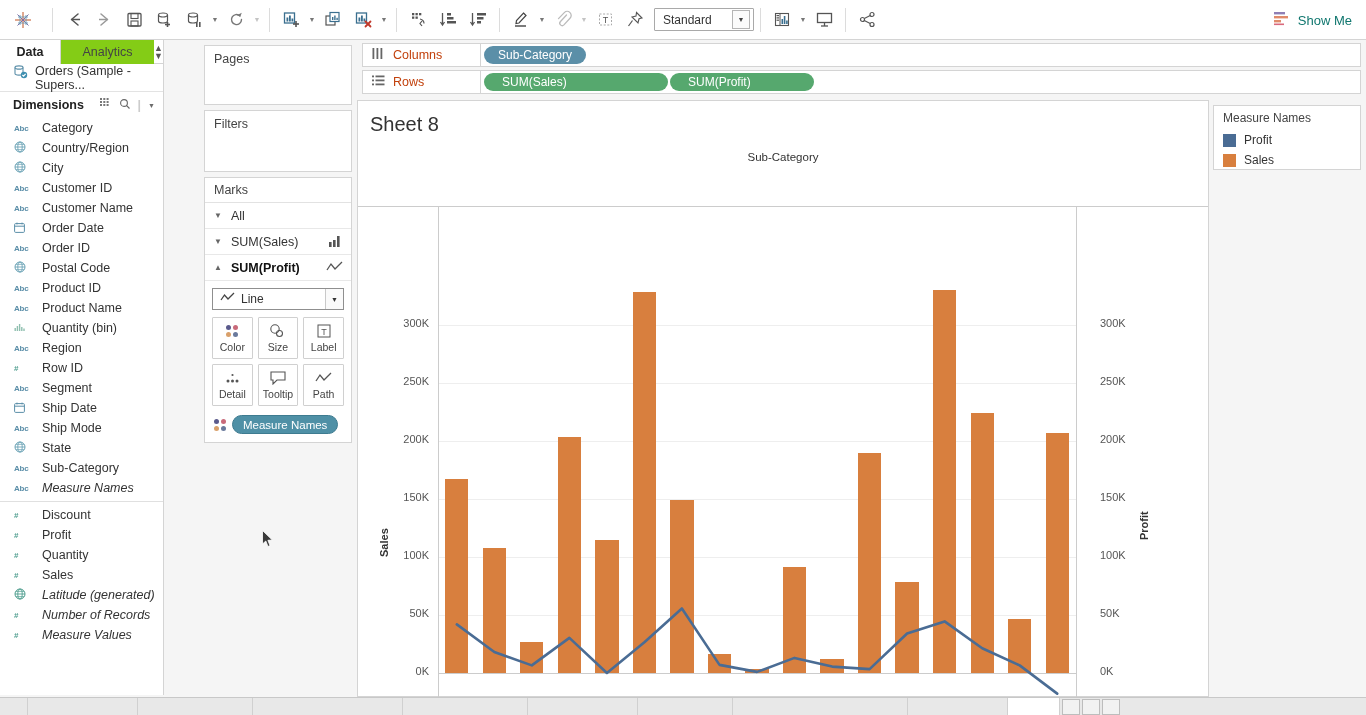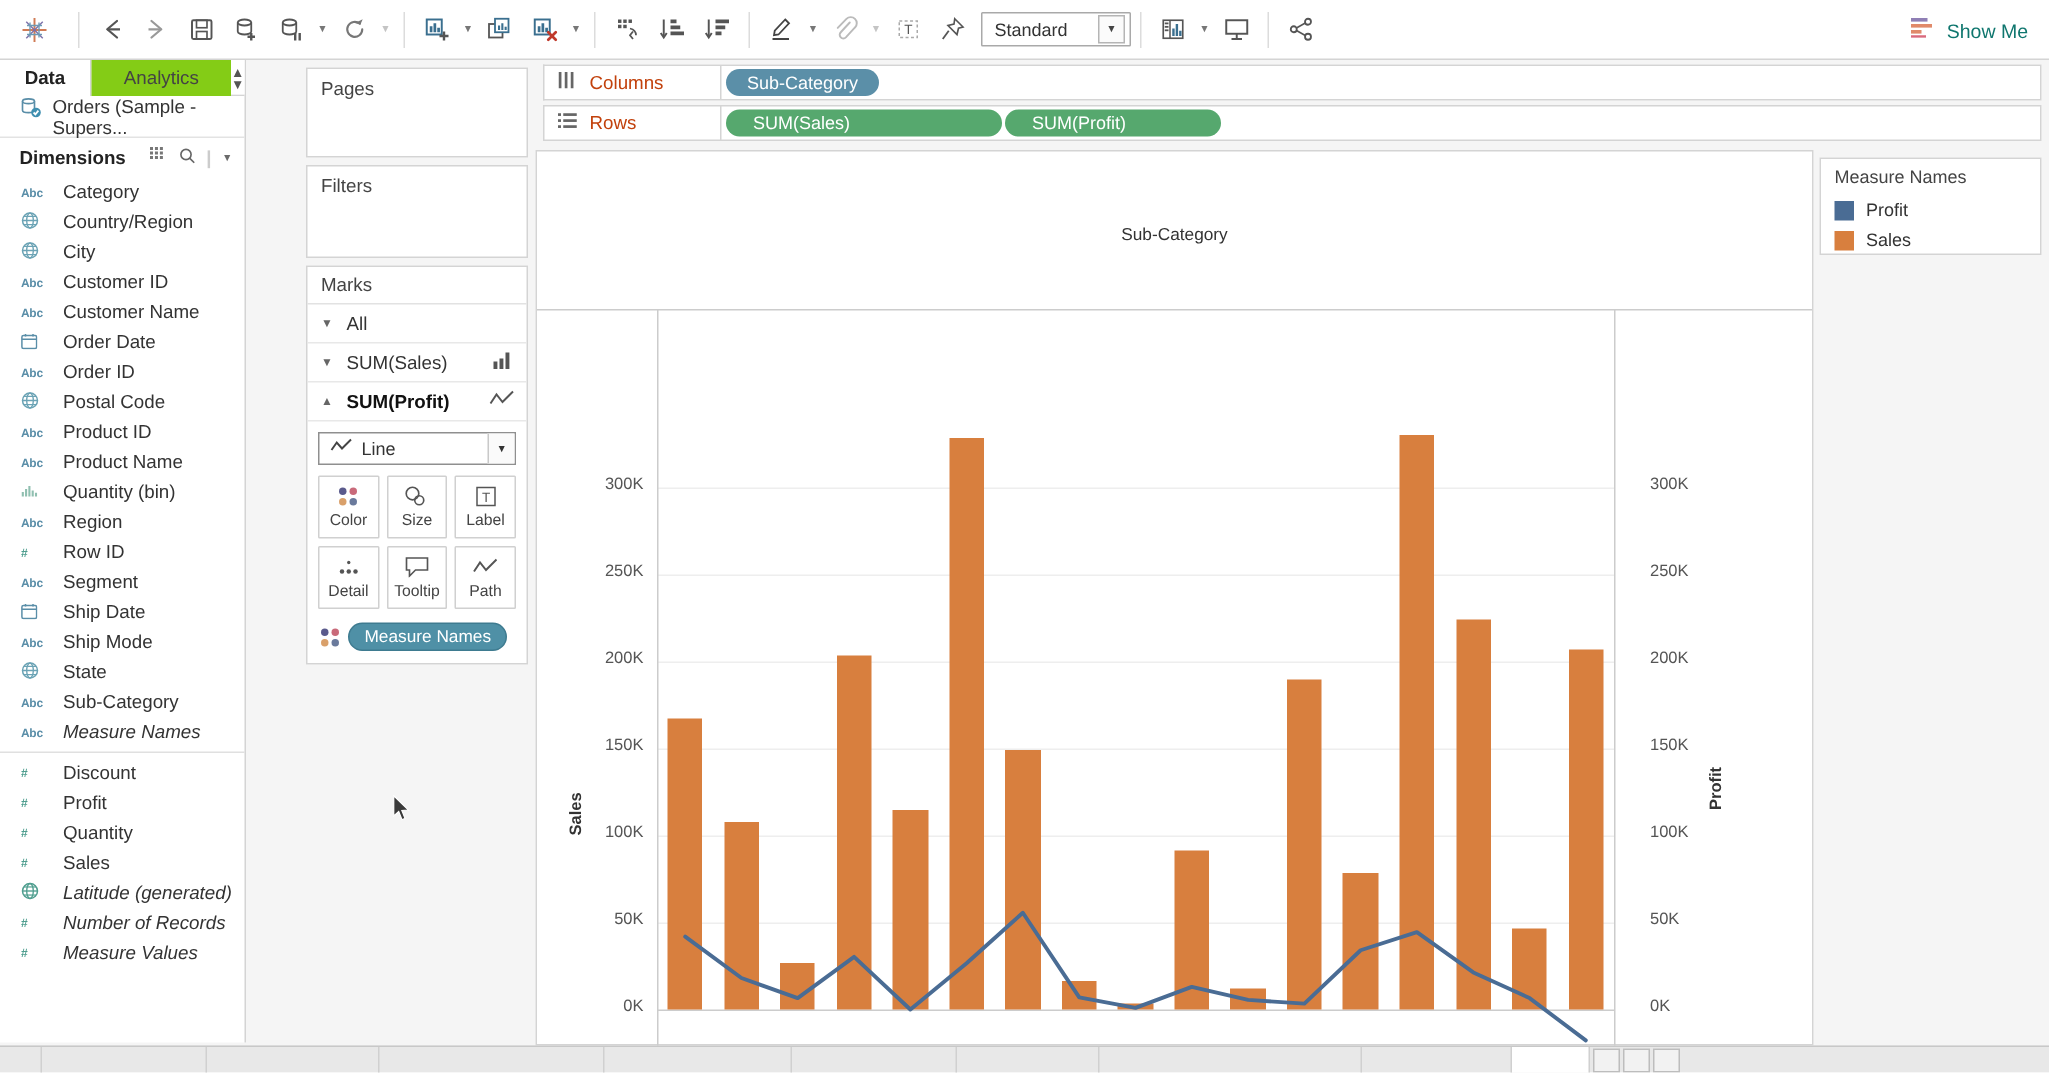--- a/index.html
+++ b/index.html
@@ -786,20 +786,21 @@
         <span>Rows</span>
       </div>
       <div class="shelf-drop">
         <span class="shelf-pill green" style="width:184px;justify-content:flex-start;padding-left:18px">SUM(Sales)</span>
         <span class="shelf-pill green" style="width:144px;justify-content:flex-start;padding-left:18px">SUM(Profit)</span>
       </div>
     </div>
   </div>
 
   <div class="viz">
+    <div class="viz-title">Sheet 8</div>
     <div class="chart-caption">Sub-Category</div>
     <div class="plot-frame" id="plot">
         <div class="ytick left" style="right: 779px; top: 499px;">0K</div>
         <div class="ytick" style="left: 742px; top: 499px;">0K</div>
         <div class="gridline" style="left: 80px; top: 449px; width: 638px;"></div>
         <div class="ytick left" style="right: 779px; top: 441px;">50K</div>
         <div class="ytick" style="left: 742px; top: 441px;">50K</div>
         <div class="gridline" style="left: 80px; top: 391px; width: 638px;"></div>
         <div class="ytick left" style="right: 779px; top: 383px;">100K</div>
         <div class="ytick" style="left: 742px; top: 383px;">100K</div>

